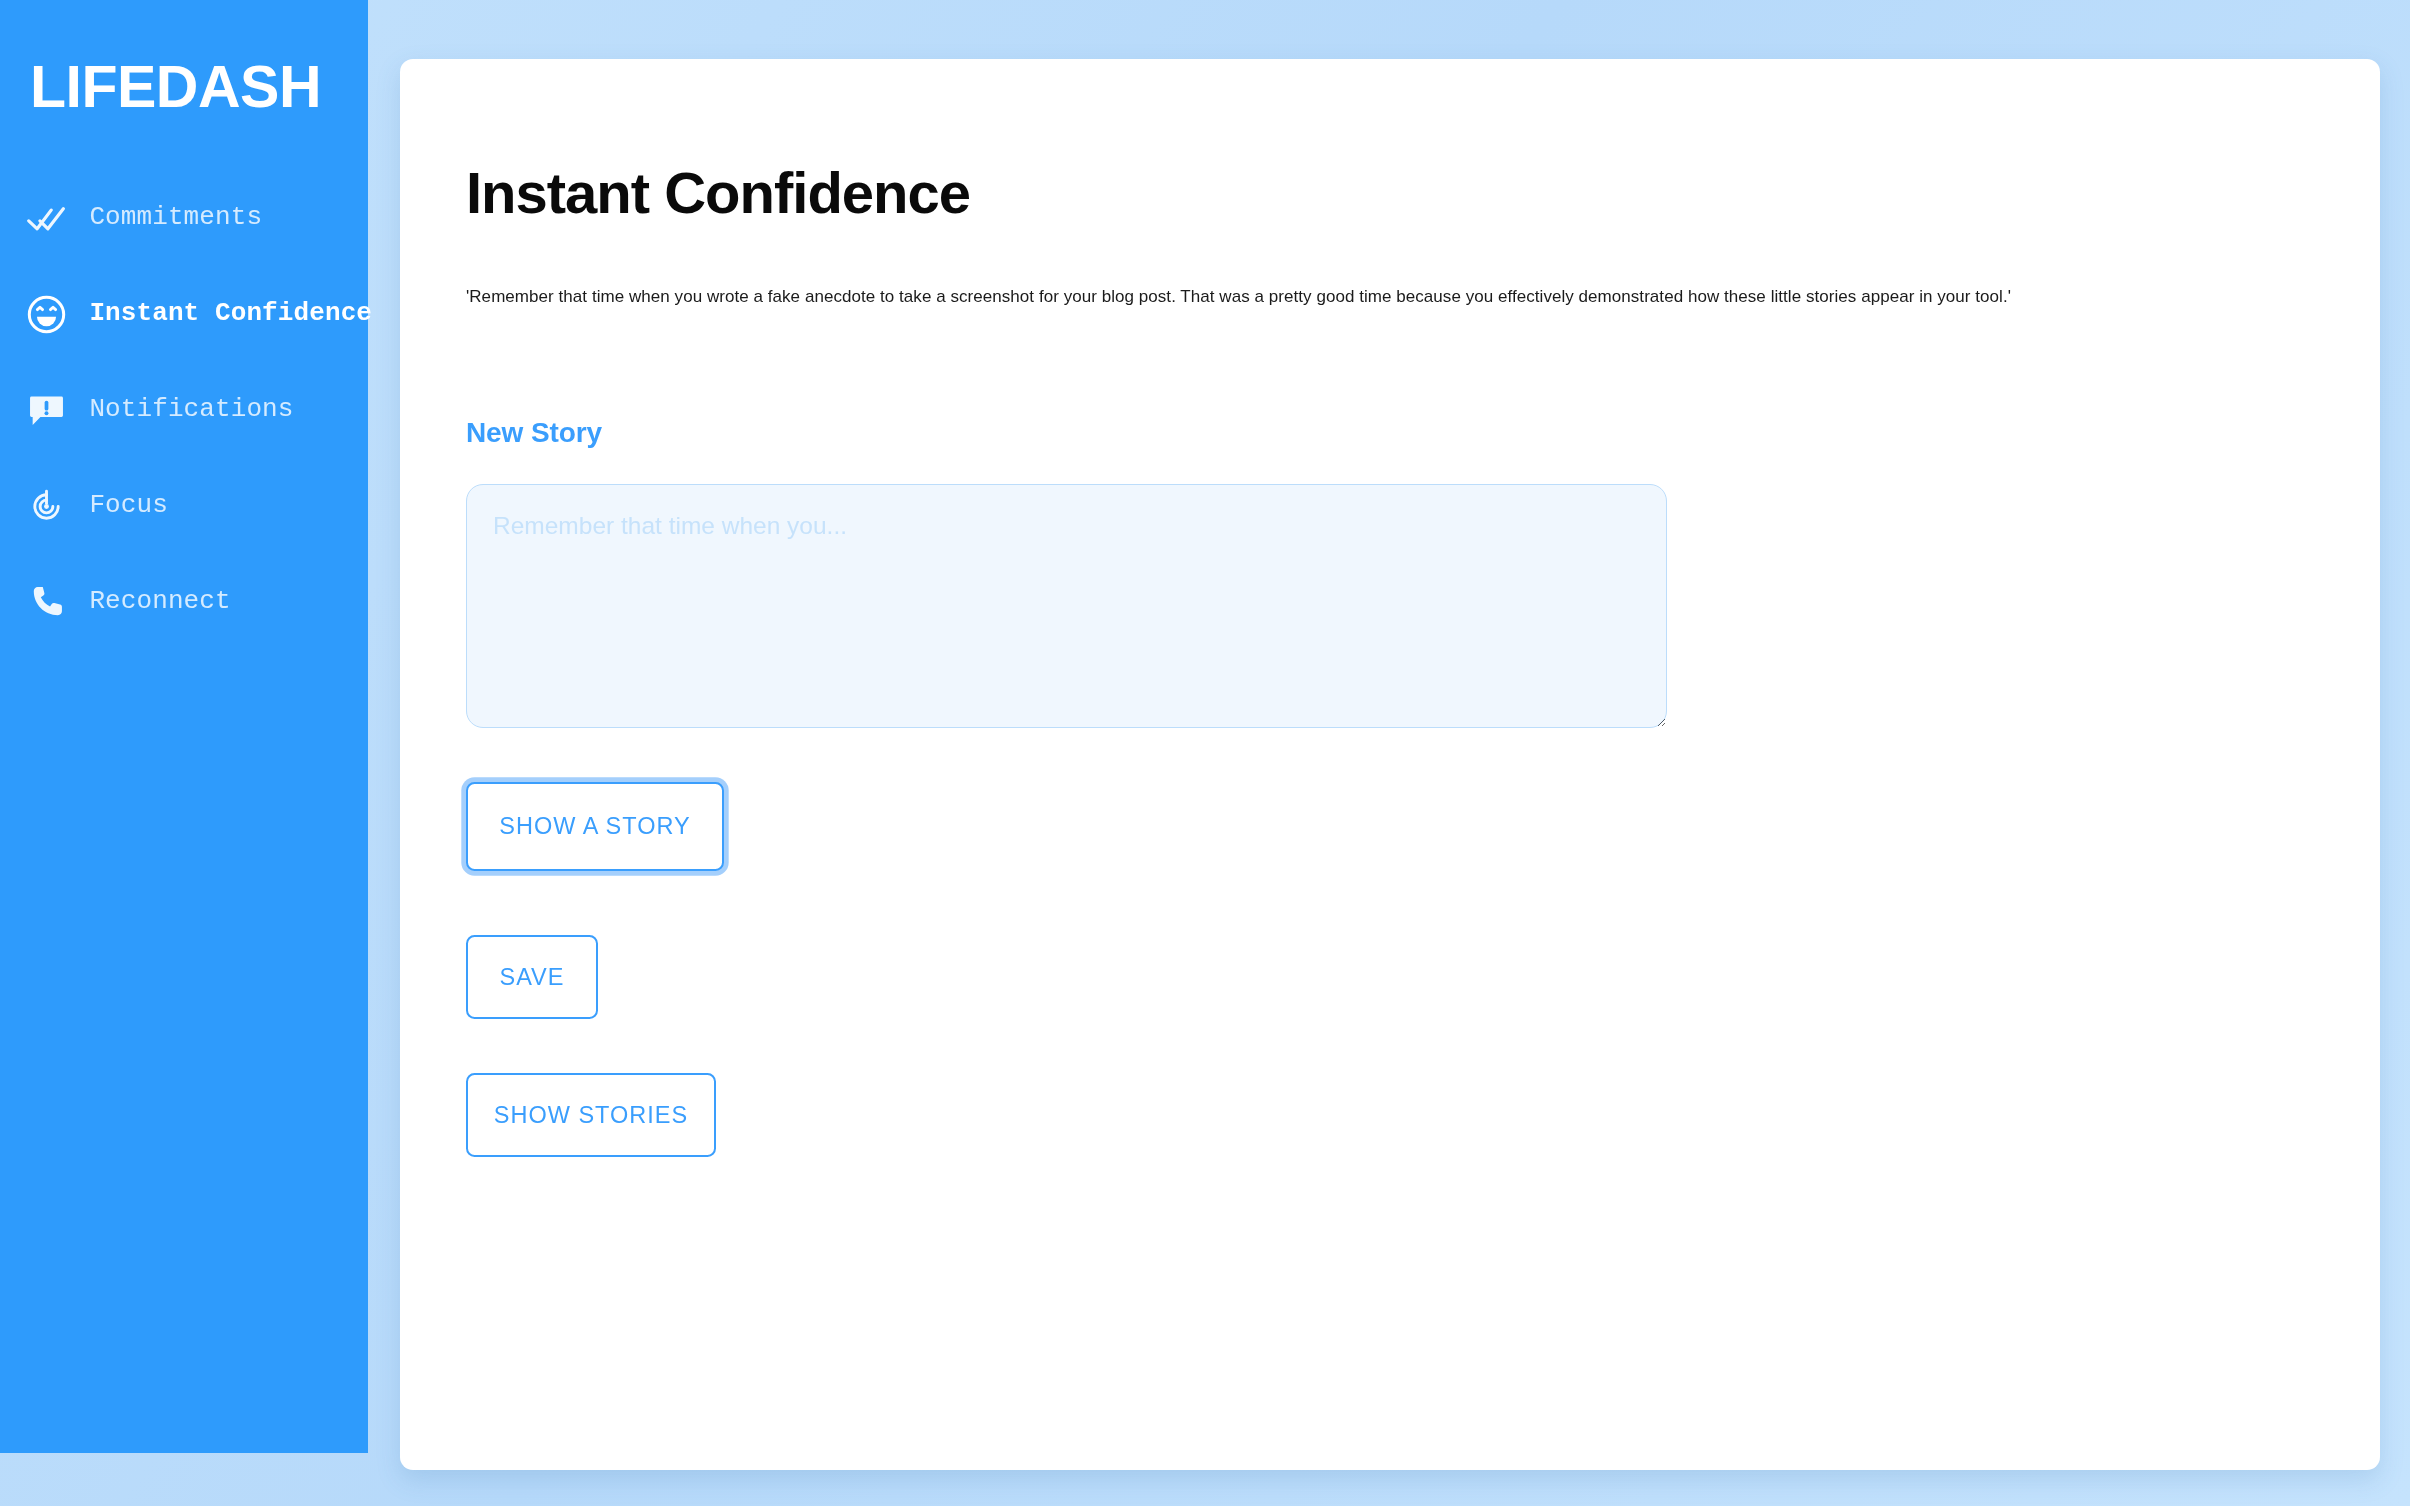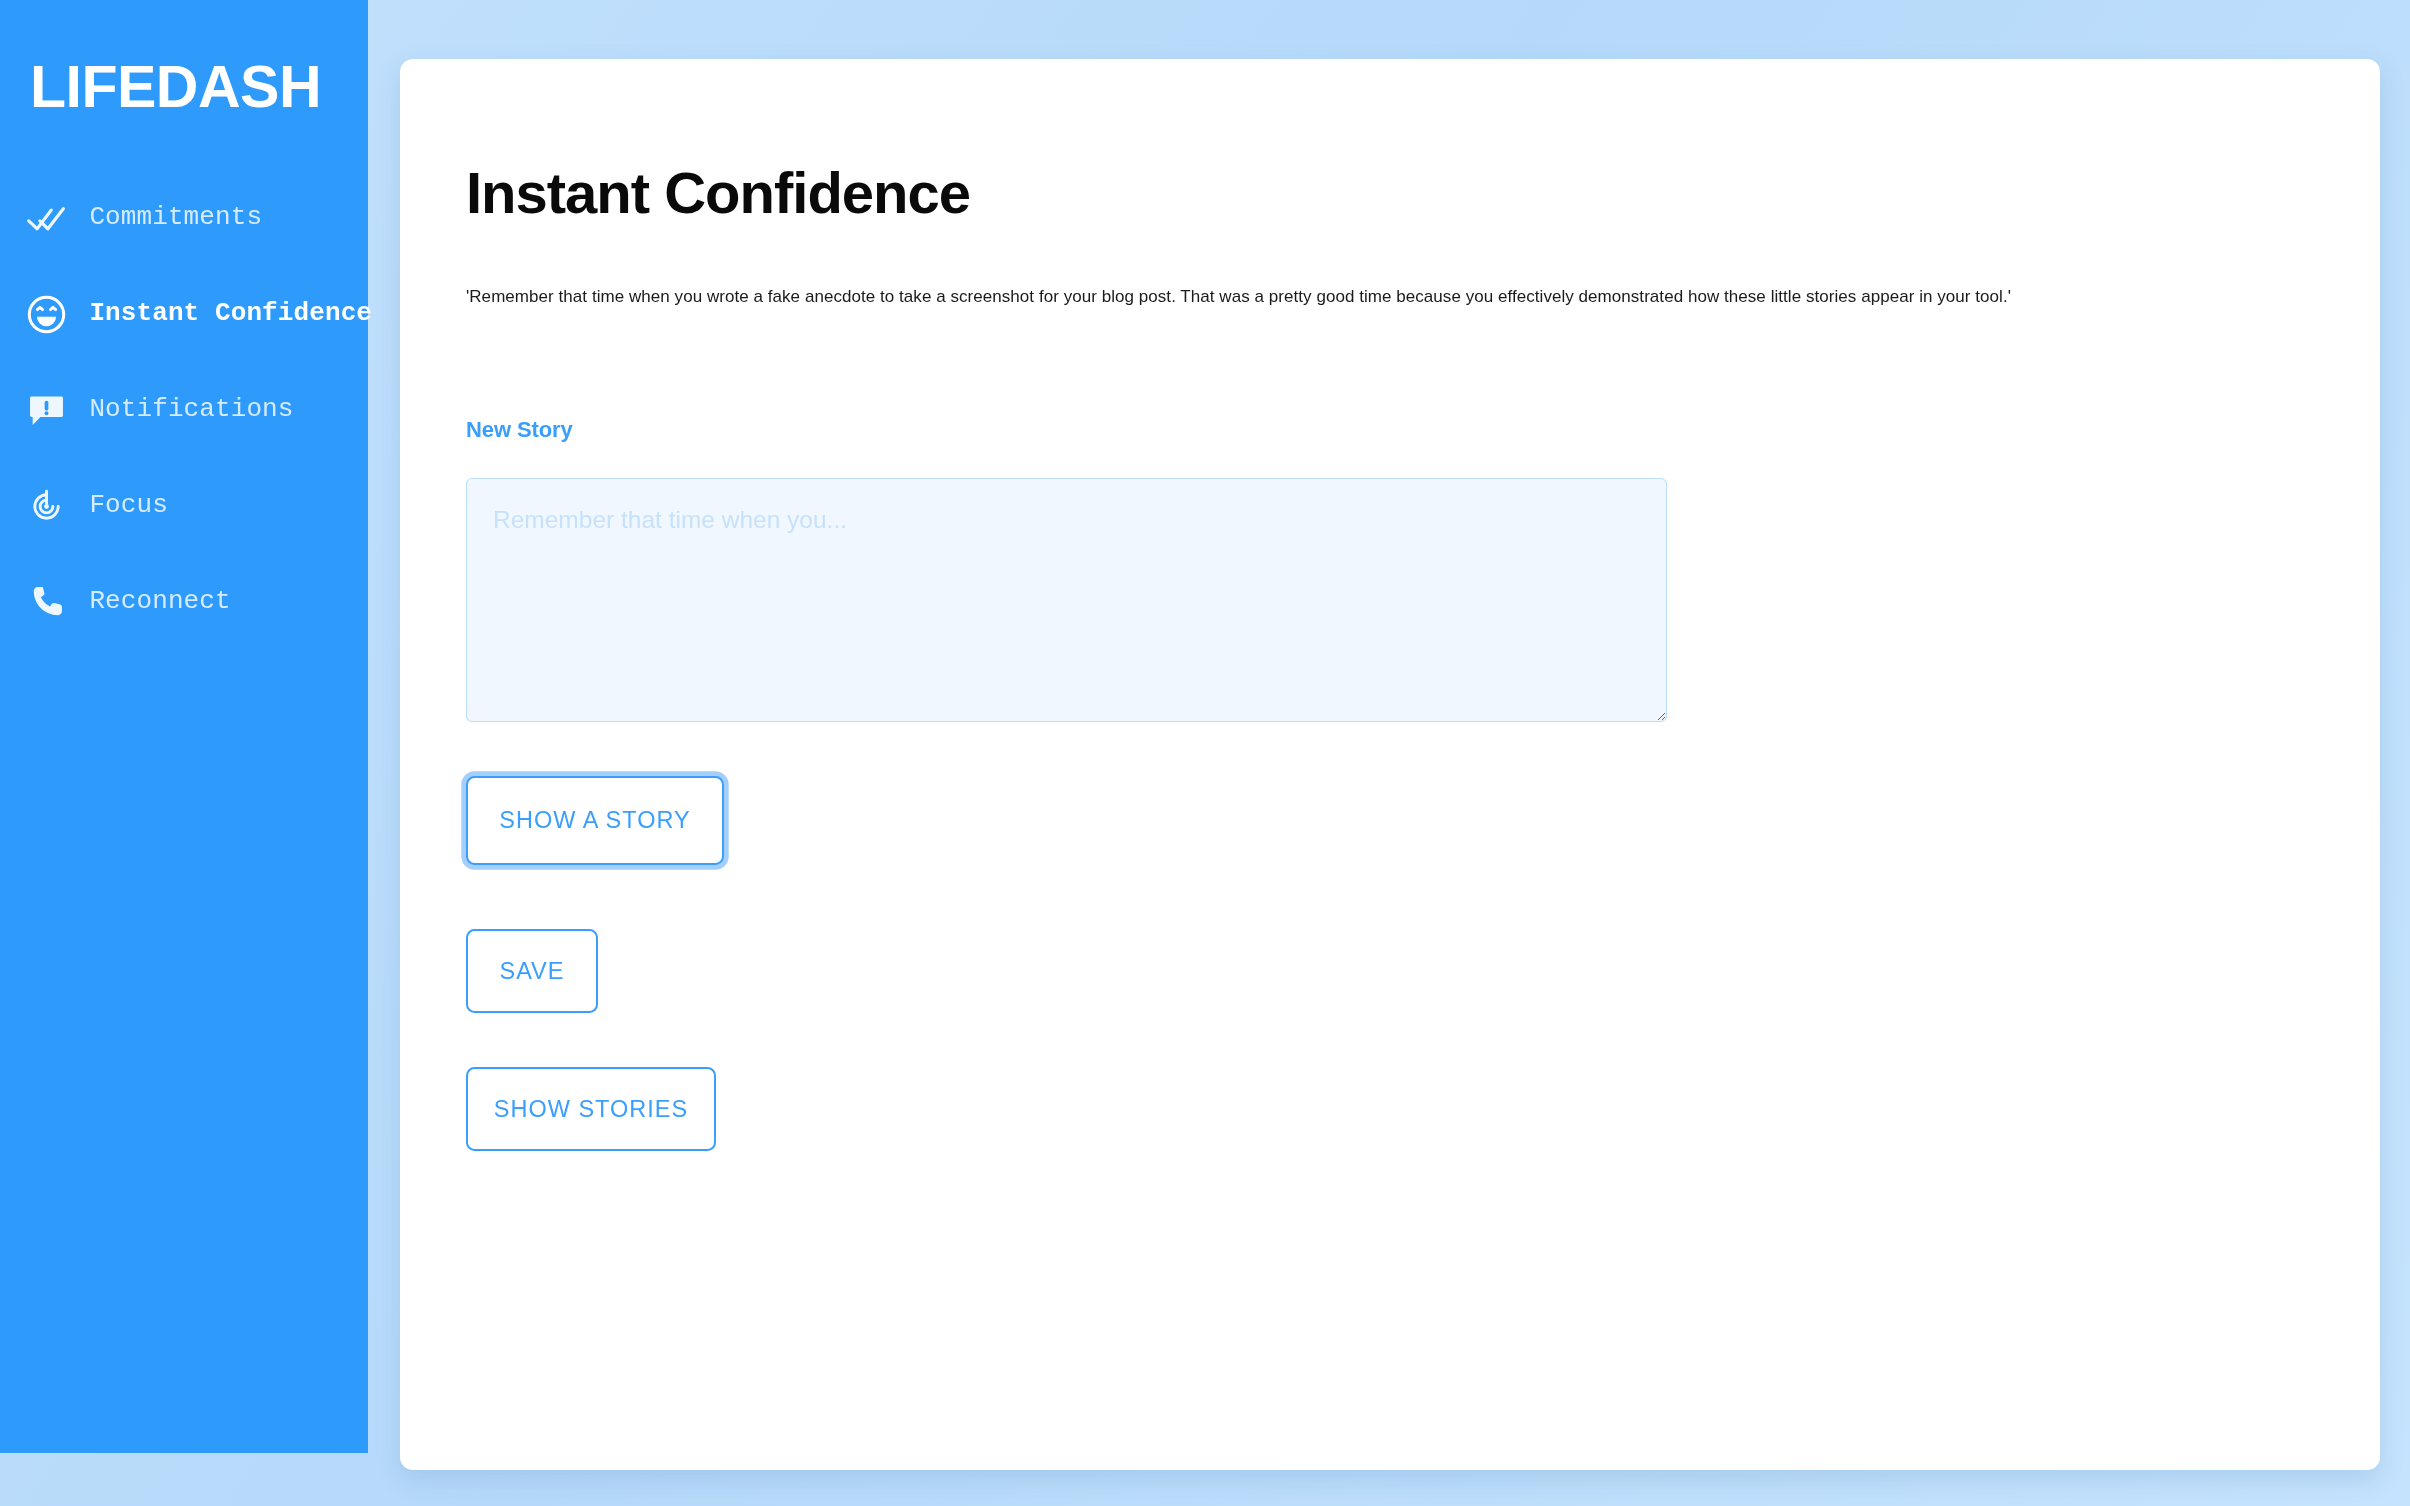--- a/index.html
+++ b/index.html
@@ -115,34 +115,34 @@
   #story-paragraph {
     font-size: 17px;
     line-height: 1.42;
     color: #1b1b1b;
     max-width: 1742px;
     letter-spacing: 0.05px;
     margin-bottom: 108px;
   }
 
   #new-story-label {
-    font-size: 22px;
+    font-size: 28px;
     font-weight: 700;
     color: #3a9efd;
     letter-spacing: -0.1px;
     margin-bottom: 35px;
   }
 
   #story-textarea {
     display: block;
     width: 1201px;
     height: 244px;
     background: #f0f7fe;
     border: 1.9px solid #bcddfb;
-    border-radius: 6px;
+    border-radius: 17px;
     padding: 24.5px 26px;
     font-family: "Liberation Sans", sans-serif;
     font-size: 24.5px;
     line-height: 1.3;
     color: #3d6e96;
     resize: both;
     outline: none;
   }
   #story-textarea::placeholder {
     color: #c6e2fb;

